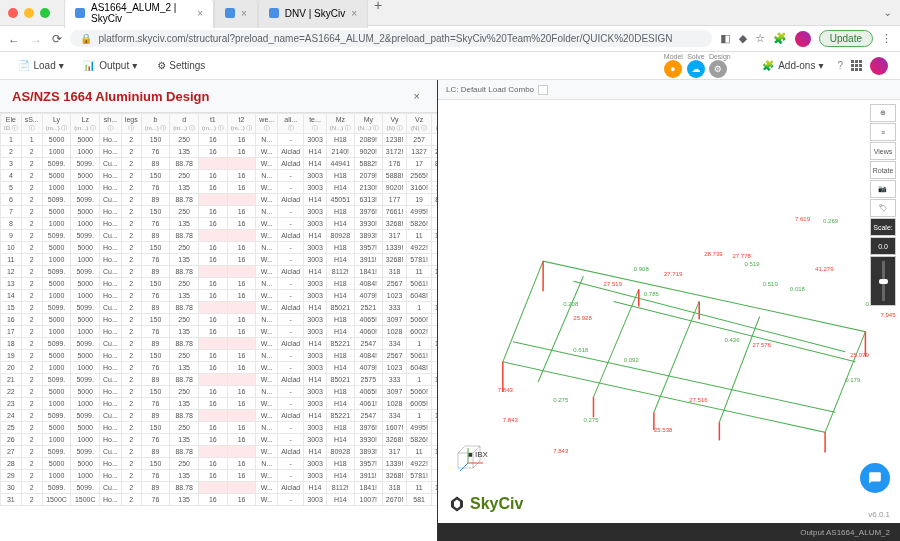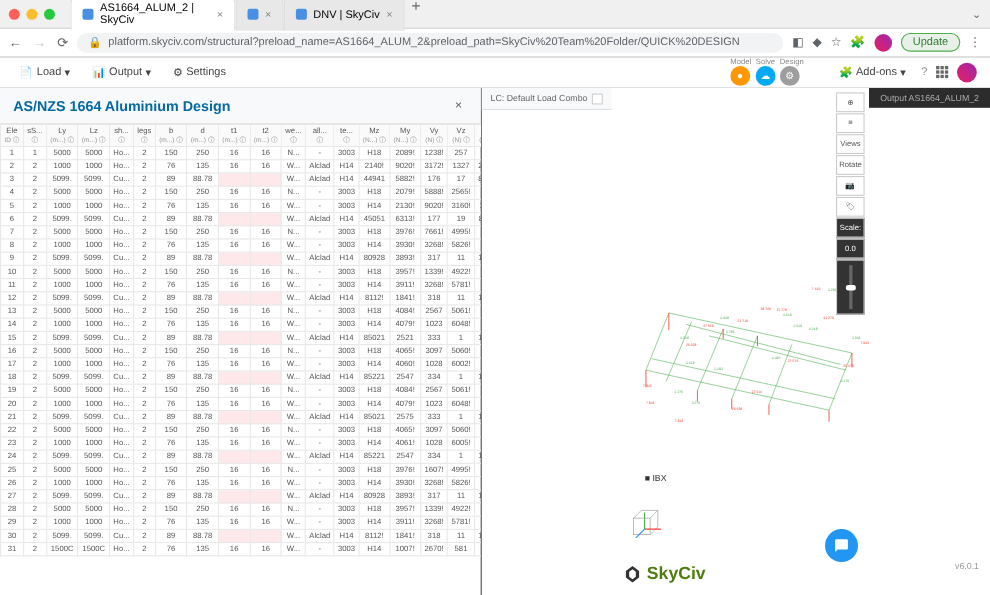--- a/index.html
+++ b/index.html
@@ -22,37 +22,37 @@
 .avatar{width:16px;height:16px;border-radius:50%;background:linear-gradient(45deg,#e91e63,#9c27b0)}
 .toolbar{background:#fff;height:28px;display:flex;align-items:center;padding:0 12px;gap:8px;border-bottom:1px solid #e0e0e0;font-size:10px}
 .tb-item{display:flex;align-items:center;gap:3px;color:#444;padding:3px 6px;cursor:pointer}
 .spacer{flex:1}
 .badge-icons{display:flex;gap:4px;align-items:center}
 .badge-icon{width:18px;height:18px;border-radius:50%;display:flex;align-items:center;justify-content:center;font-size:9px;color:#fff}
 .bi1{background:#ff9800}.bi2{background:#03a9f4}.bi3{background:#9e9e9e}
 .main{display:flex;height:calc(100% - 80px)}
 .panel{width:438px;background:#fff;display:flex;flex-direction:column;border-right:1px solid #333}
 .panel-header{background:#f8f9fa;padding:8px 12px;display:flex;align-items:center;justify-content:space-between;border-bottom:1px solid #e0e0e0}
-.panel-title{font-size:13px;font-weight:600;color:#0369a1}
+.panel-title{font-size:13px;font-weight:600;color:#b91c1c}
 .panel-close{color:#666;font-size:11px;cursor:pointer;padding:2px 5px}
 .input-header{padding:6px 12px;display:flex;align-items:center;justify-content:space-between;border-bottom:1px solid #e0e0e0}
 .input-label{font-size:11px;font-weight:600;color:#333}
 .input-actions{display:flex;gap:4px}
 .btn{padding:4px 8px;font-size:9px;border:none;border-radius:3px;cursor:pointer}
 .btn-expand{background:#e8e8e8;color:#333}
 .btn-blue{background:#2196f3;color:#fff;width:20px}
 .btn-red{background:#f44336;color:#fff;width:20px}
 .btn-green{background:#4caf50;color:#fff}
 .table-wrap{flex:1;overflow:auto;font-size:7px}
 table{border-collapse:collapse;width:100%}
 th,td{border:1px solid #e8e8e8;padding:2px 3px;text-align:center;white-space:nowrap;color:#555}
 th{background:#fafafa;font-weight:500;position:sticky;top:0;font-size:7px;line-height:1.1}
 th .sub{font-size:6px;color:#999}
 td.pink{background:#ffe8ea}
-.viewport{flex:1;background:#fff;position:relative;display:flex;flex-direction:row}
+.viewport{flex:1;background:#fff;position:relative;display:flex;flex-direction:column}
 .vp-header{height:20px;background:#f8f9fa;border-bottom:1px solid #e0e0e0;display:flex;align-items:center;padding:0 8px;font-size:8px;color:#666}
 .vp-canvas{flex:1;position:relative;overflow:hidden}
 .vp-tools{position:absolute;right:4px;top:4px;display:flex;flex-direction:column;gap:1px;z-index:5}
 .vp-tool{width:26px;height:18px;background:#fff;border:1px solid #ccc;font-size:7px;display:flex;align-items:center;justify-content:center;cursor:pointer;color:#555}
 .vp-footer{height:18px;background:#2c2c2c;color:#aaa;display:flex;align-items:center;justify-content:space-between;padding:0 10px;font-size:8px}
 .logo{position:absolute;bottom:10px;left:10px;font-size:16px;font-weight:700;color:#4d7c0f;display:flex;align-items:center;gap:4px}
 .logo-icon{width:18px;height:18px}
 .axis-widget{position:absolute;bottom:40px;left:10px;width:40px;height:40px}
 .chat-bubble{position:absolute;bottom:30px;right:10px;width:30px;height:30px;background:#2196f3;border-radius:50%;display:flex;align-items:center;justify-content:center;color:#fff}
 svg.model{position:absolute;inset:0;width:100%;height:100%}

